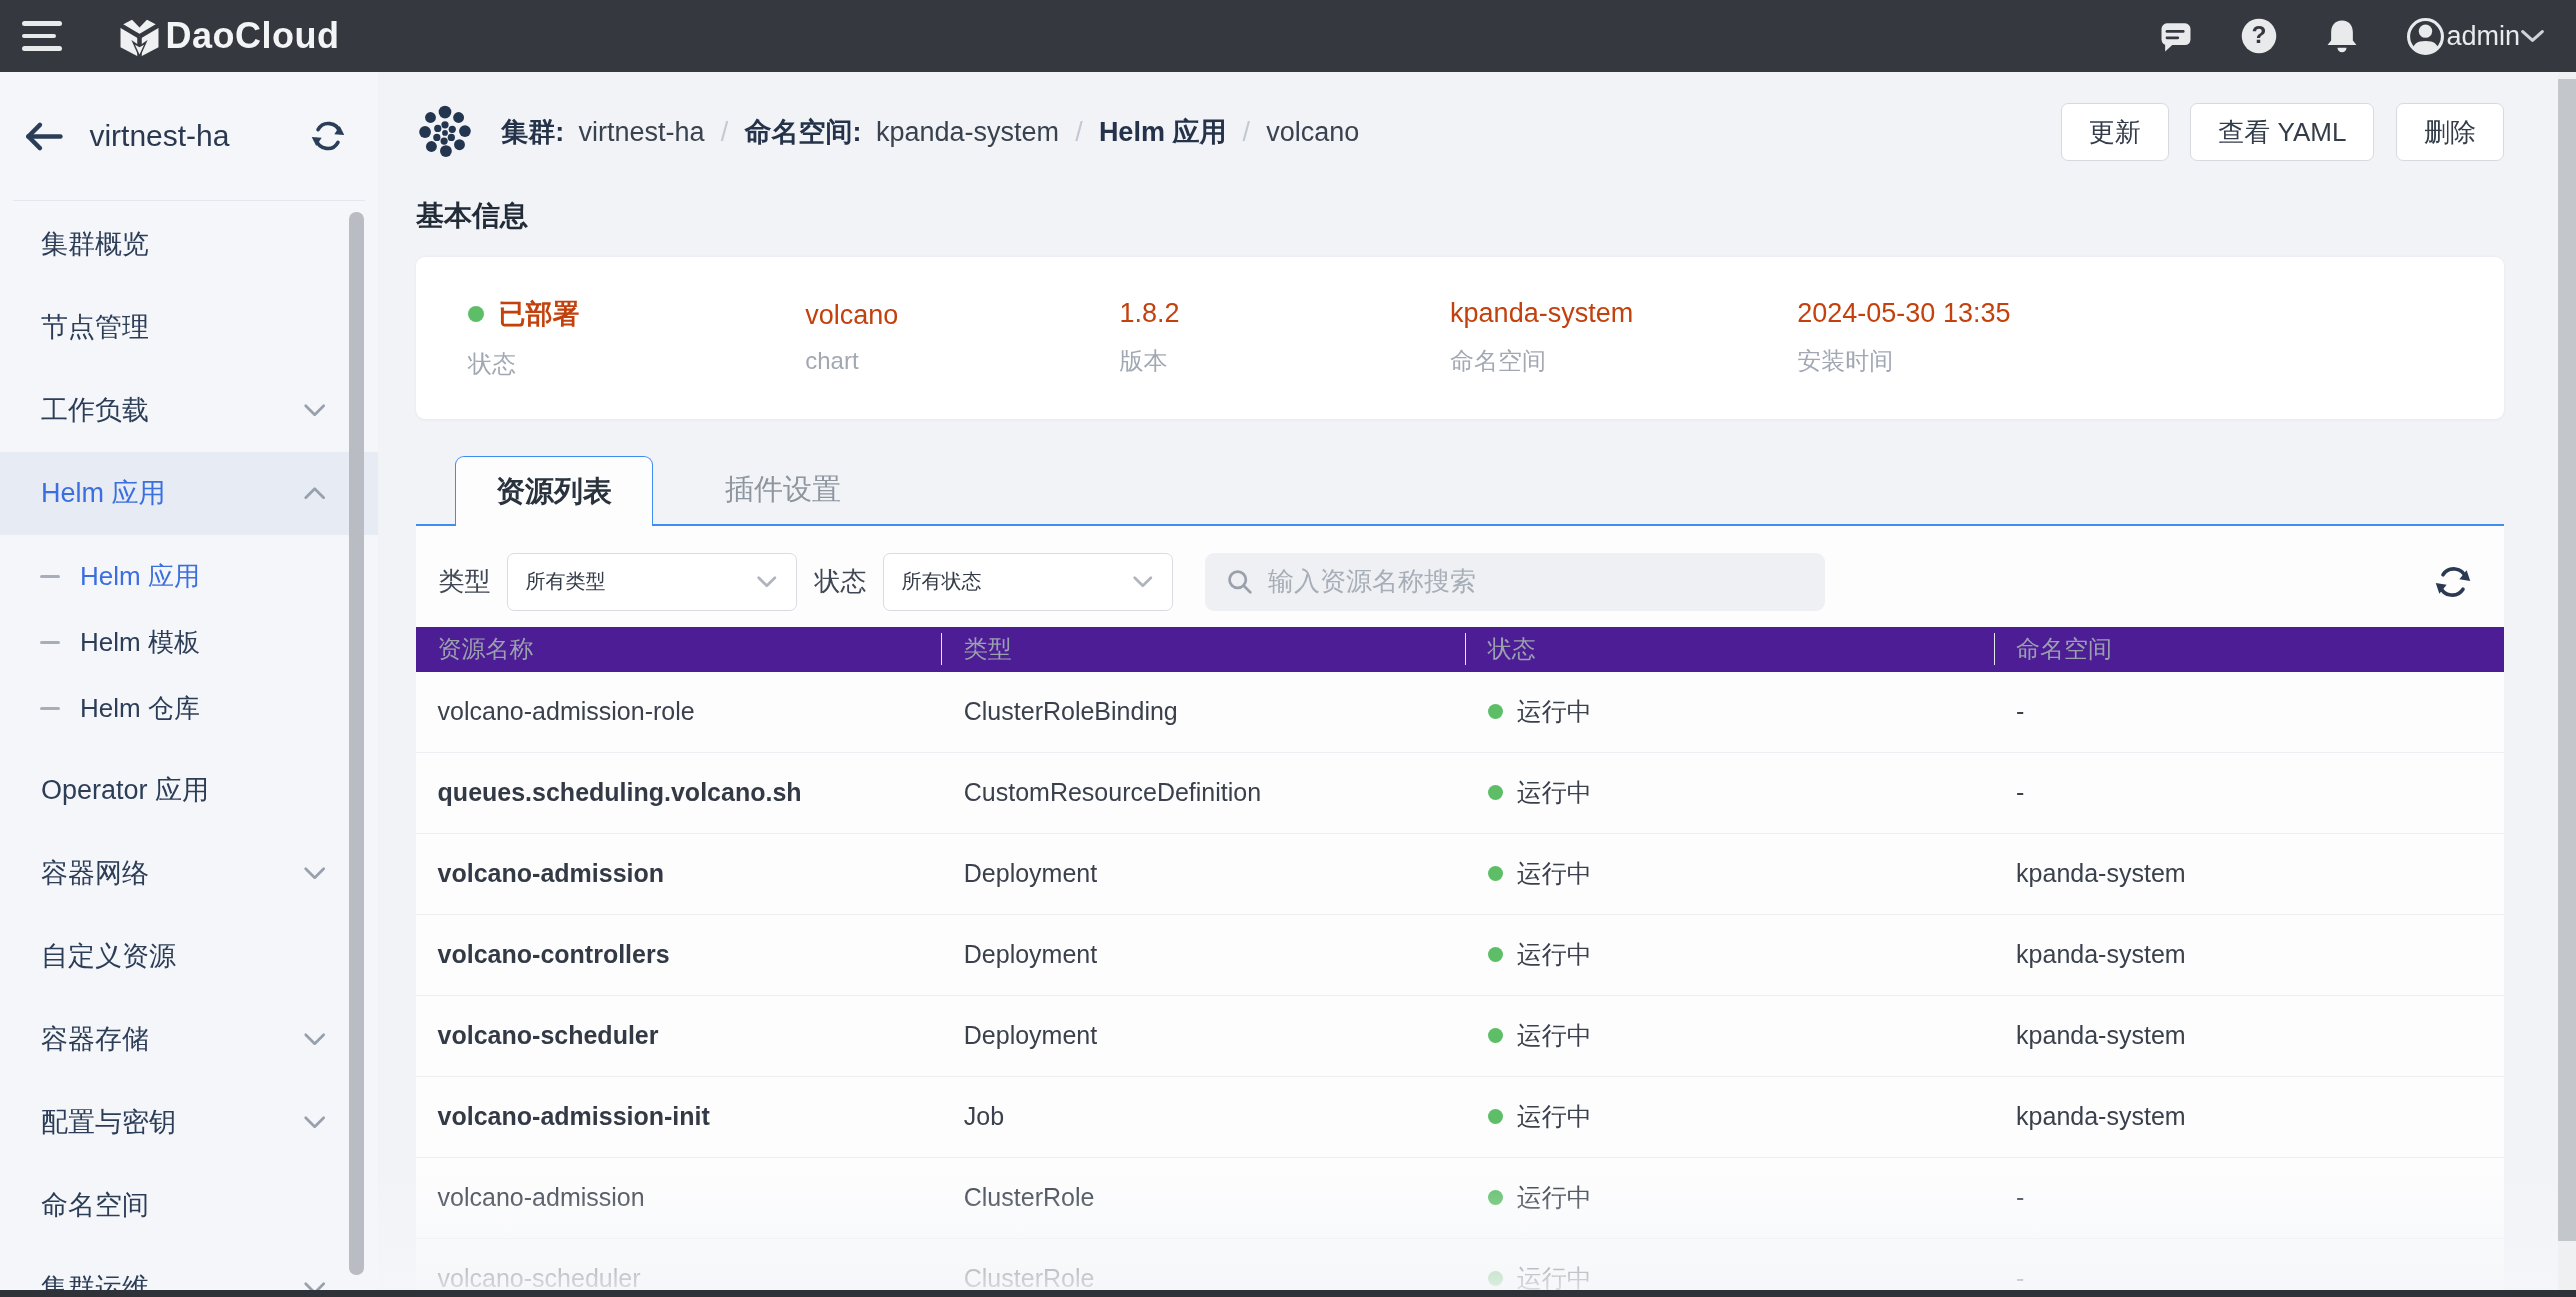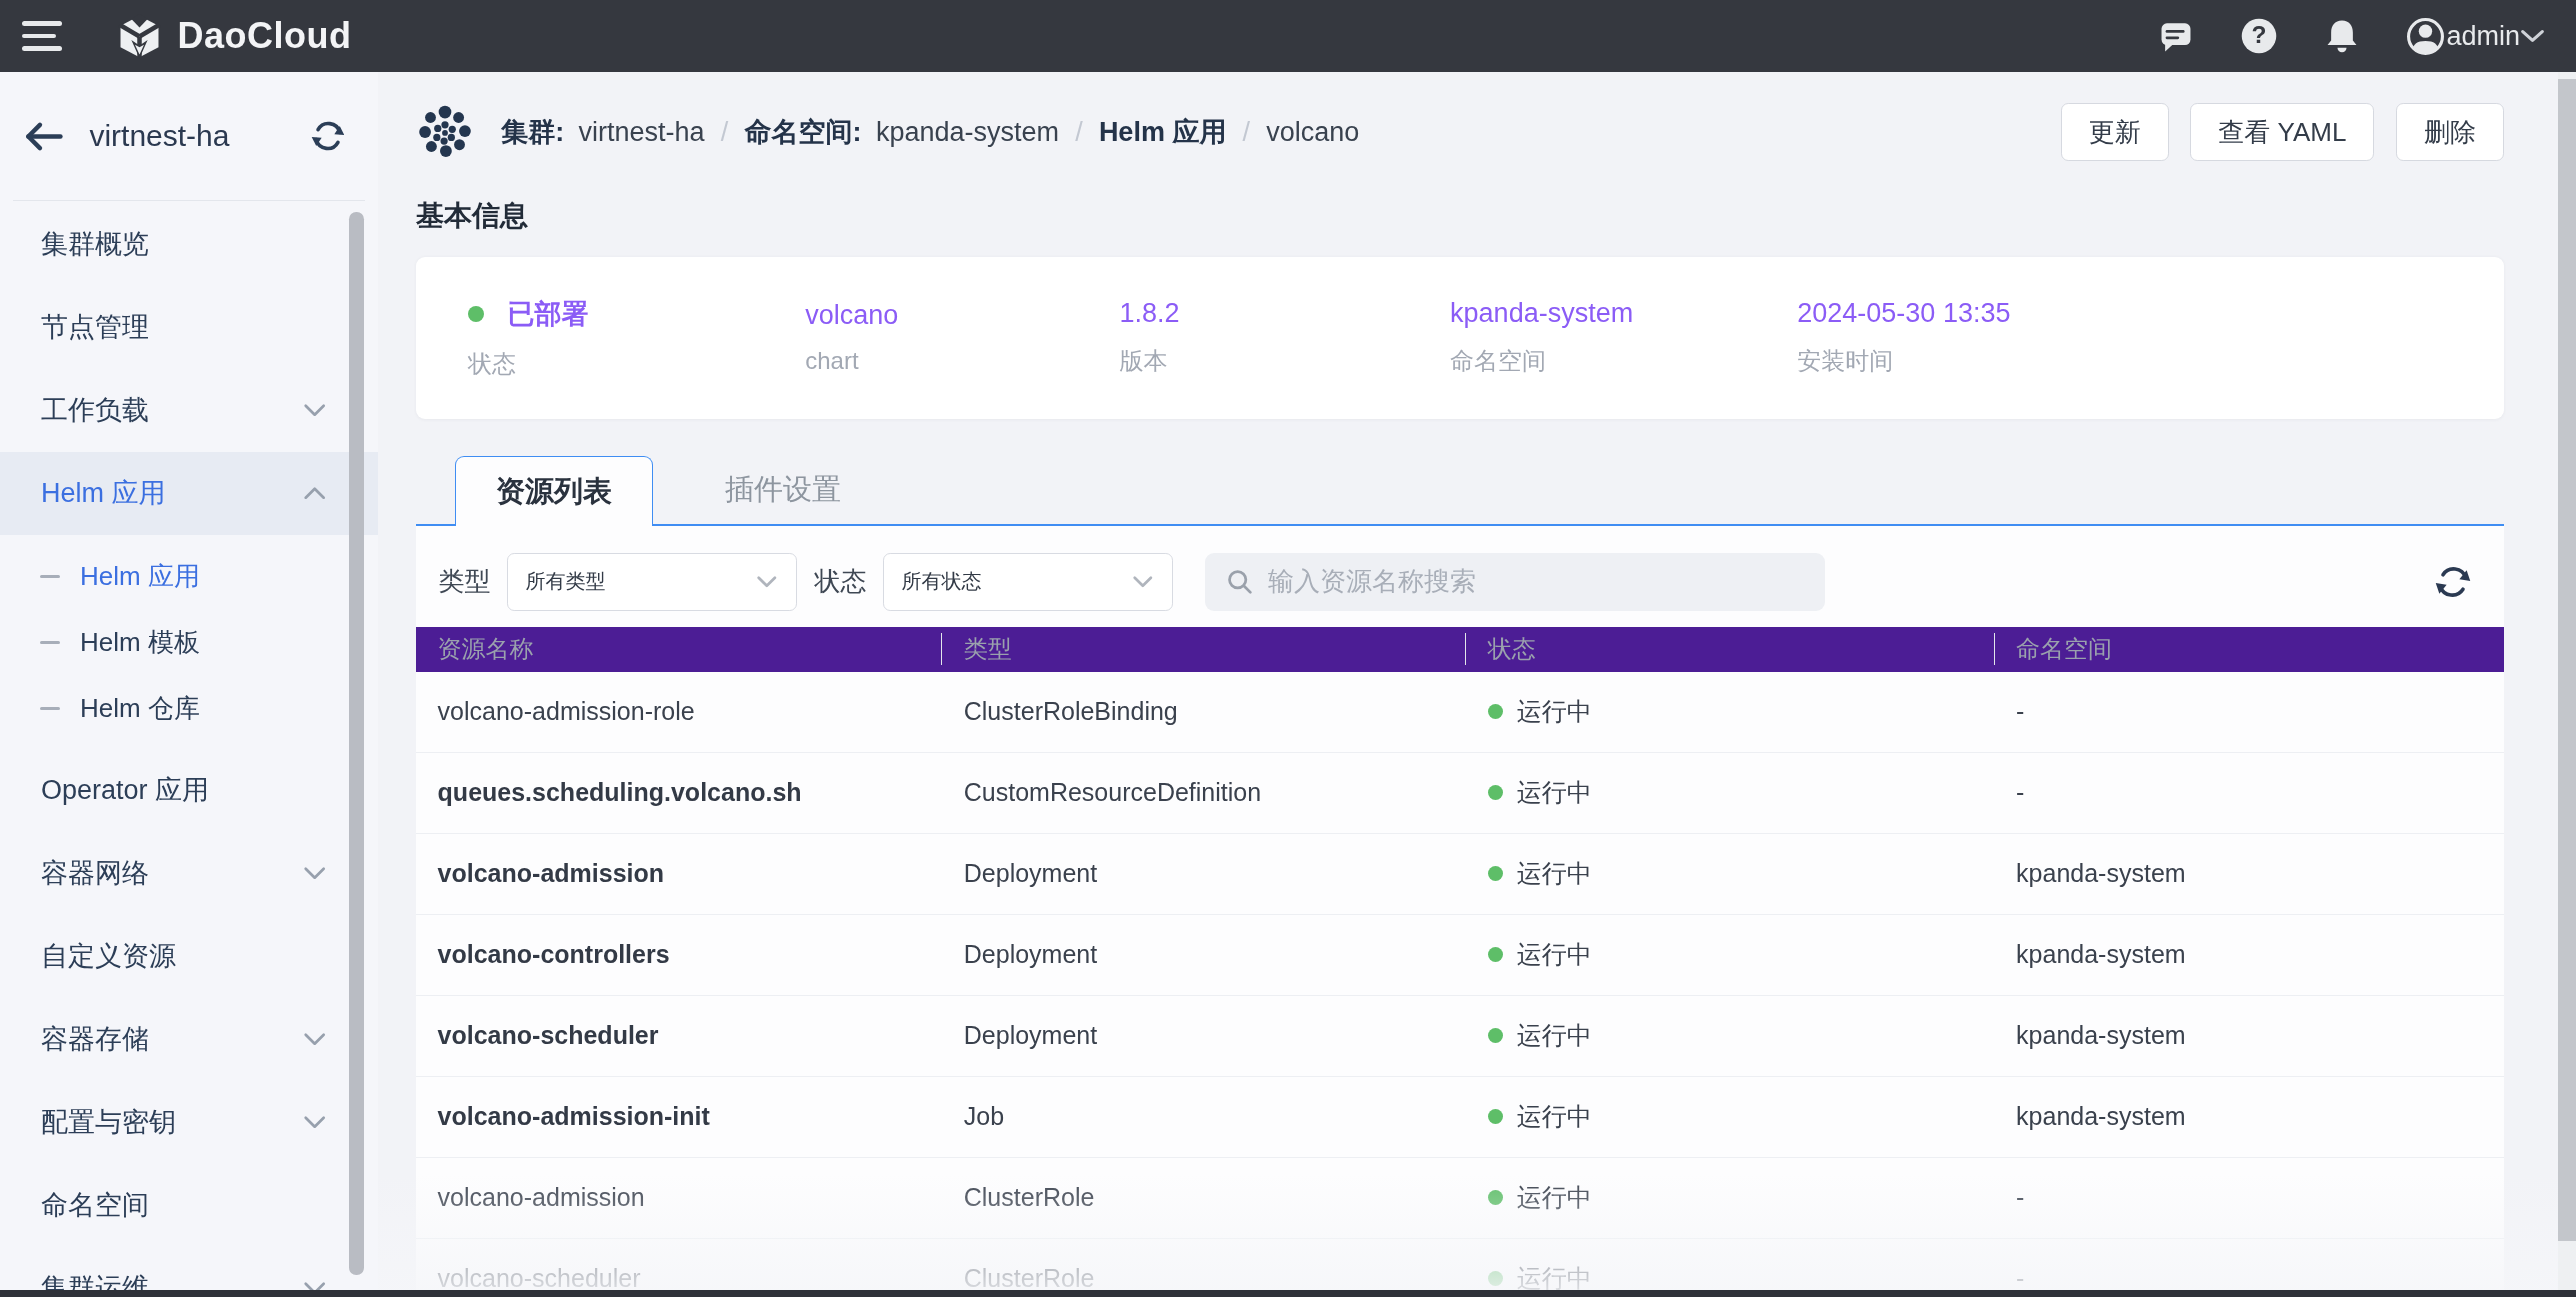--- a/index.html
+++ b/index.html
@@ -6,21 +6,21 @@
   html,body { width:2576px; height:1297px; overflow:hidden; }
   body {
     font-family:"Liberation Sans","DejaVu Sans",sans-serif;
     background:#f2f3f7; position:relative; color:#333;
   }
   
   .topbar { height:72px; background:#35383f; display:flex; align-items:center; padding:0 31px 0 21.6px; position:relative; z-index:20; }
   .hamburger { width:40px; display:flex; flex-direction:column; gap:8px; cursor:pointer; }
   .hamburger span { display:block; height:4.5px; border-radius:2.7px; background:#e8eaec; }
   .hamburger span:nth-child(2){ width:34px; } .hamburger span:nth-child(1),.hamburger span:nth-child(3){ width:40px; }
-  .brand { display:flex; align-items:center; margin-left:54px; gap:15px; }
+  .brand { display:flex; align-items:center; margin-left:54px; gap:3px; }
   .brand-name { font-size:36px; font-weight:700; color:#f3f4f6; letter-spacing:0.5px; }
   .topbar-right { margin-left:auto; display:flex; align-items:center; gap:43px; }
   .tb-icon { width:40px; height:40px; display:flex; align-items:center; justify-content:center; cursor:pointer; }
   .user-box { display:flex; align-items:center; cursor:pointer; }
   .user-name { font-size:27px; color:#e8eaec; }
   
   .layout { display:flex; height:1225px; }
   
   .sidebar { width:378px; flex-shrink:0; background:#f5f6fa; position:relative; }
   .sidebar-header { height:128px; display:flex; align-items:center; padding:0 31px 0 23.4px; }
@@ -42,21 +42,21 @@
   .crumb-icon { margin-right:20px; display:flex; }
   .crumb { margin:0 7.2px; }
   .crumb.bold { font-weight:700; color:#243349; }
   .crumb-sep { color:#c3c8d2; margin:0 9px; }
   .actions { margin-left:auto; display:flex; gap:21.6px; }
   .btn { height:58px; padding:0 27px; background:#fff; border:0.9px solid #d6d9e0; border-radius:7.2px; font-size:26px; color:#333c49; display:flex; align-items:center; cursor:pointer; }
   .section-title { margin-top:36px; font-size:28px; font-weight:700; color:#222b38; }
   
   .info-card { margin-top:21.6px; height:162px; background:#fff; border-radius:9px; box-shadow:0 0.9px 3.6px rgba(31,41,55,0.05);
     display:grid; grid-template-columns:1.02fr 0.95fr 1fr 1.05fr 0.98fr 1fr; align-items:center; padding:0 52px; }
-  .info-value { font-size:27px; font-weight:500; color:#8b5cf6; display:flex; align-items:center;gap:9px; }
+  .info-value { font-size:27px; font-weight:500; color:#c2410c; display:flex; align-items:center; }
   .info-value.strong { font-weight:700; }
   .info-label { margin-top:16px; font-size:24px; color:#a2a8b3; }
   .dot { width:16px; height:16px; border-radius:50%; background:#5ebe68; margin-right:14.4px; flex-shrink:0; }
   
   .tabs { margin-top:34px; display:flex; align-items:flex-end; border-bottom:2.7px solid #3f8df3; padding-left:39px; height:73px; }
   .tab { display:flex; align-items:center; font-size:29px; cursor:pointer; }
   .tab.active { height:70px; margin-bottom:-2.7px; padding:0 40px; background:#fdfdfe; border:1.8px solid #3f8df3; border-bottom:none; border-radius:9px 9px 0 0; font-weight:700; color:#2a323e; }
   .tab.inactive { height:68px; margin-left:63px; padding:0 9px; color:#8d959f; }
   
   .panel { background:#fdfdfe; flex:1; overflow:hidden; }

